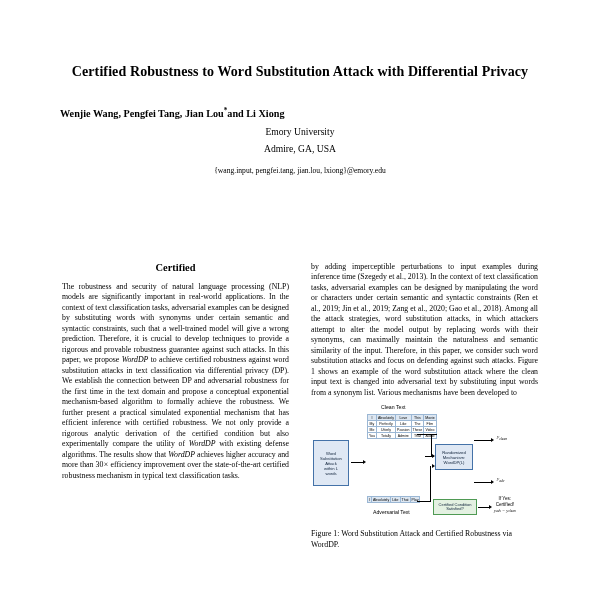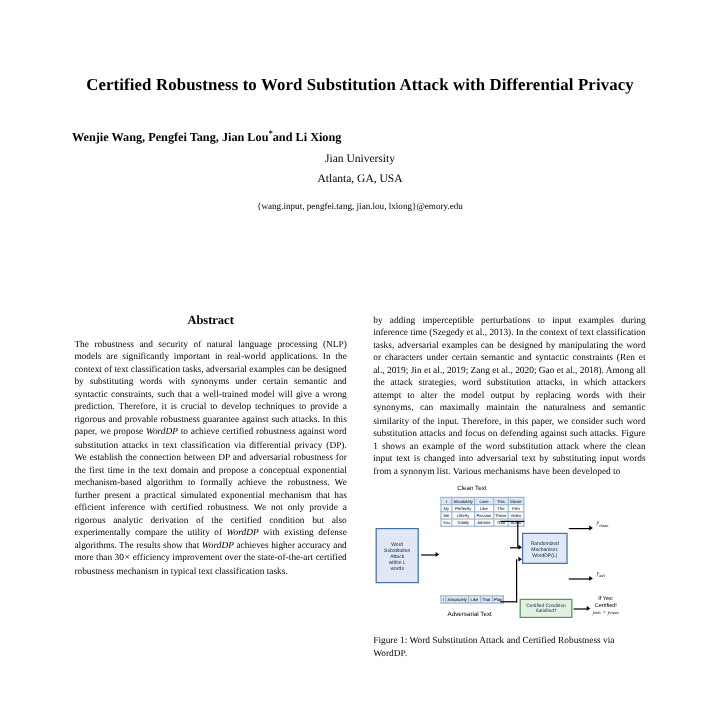--- a/index.html
+++ b/index.html
@@ -182,28 +182,28 @@
 <body>
 
 <div class="page">
 
   <div class="title">Certified Robustness to Word Substitution Attack with Differential Privacy</div>
 
   <div class="authors">
     <span>Wenjie Wang, Pengfei Tang, Jian Lou</span><span class="sup">*</span><span>and  Li Xiong</span>
   </div>
 
-  <div class="affil">Jian University</div>
-  <div class="affil">Atlanta, GA, USA</div>
+  <div class="affil">Emory University</div>
+  <div class="affil">Admire, GA, USA</div>
   <div class="email">{wang.input, pengfei.tang, jian.lou, lxiong}@emory.edu</div>
 
   <div class="columns">
 
     <div class="col">
-      <div class="sec-head">Abstract</div>
+      <div class="sec-head">Certified</div>
       <p class="body">The robustness and security of natural language processing (NLP) models are significantly important in real-world applications. In the context of text classification tasks, adversarial examples can be designed by substituting words with synonyms under certain semantic and syntactic constraints, such that a well-trained model will give a wrong prediction. Therefore, it is crucial to develop techniques to provide a rigorous and provable robustness guarantee against such attacks. In this paper, we propose <span class="it">WordDP</span> to achieve certified robustness against word substitution attacks in text classification via differential privacy (DP). We establish the connection between DP and adversarial robustness for the first time in the text domain and propose a conceptual exponential mechanism-based algorithm to formally achieve the robustness. We further present a practical simulated exponential mechanism that has efficient inference with certified robustness. We not only provide a rigorous analytic derivation of the certified condition but also experimentally compare the utility of <span class="it">WordDP</span> with existing defense algorithms. The results show that <span class="it">WordDP</span> achieves higher accuracy and more than 30<span class="it">×</span> efficiency improvement over the state-of-the-art certified robustness mechanism in typical text classification tasks.</p>
     </div>
 
     <div class="col">
       <p class="body">by adding imperceptible perturbations to input examples during inference time (Szegedy et al., 2013). In the context of text classification tasks, adversarial examples can be designed by manipulating the word or characters under certain semantic and syntactic constraints (Ren et al., 2019; Jin et al., 2019; Zang et al., 2020; Gao et al., 2018). Among all the attack strategies, word substitution attacks, in which attackers attempt to alter the model output by replacing words with their synonyms, can maximally maintain the naturalness and semantic similarity of the input. Therefore, in this paper, we consider such word substitution attacks and focus on defending against such attacks. Figure 1 shows an example of the word substitution attack where the clean input text is changed into adversarial text by substituting input words from a synonym list. Various mechanisms have been developed to</p>
 
       <div class="figure">
         <div class="fig-box">
 
           <div class="lbl clean-label">Clean Text</div>

